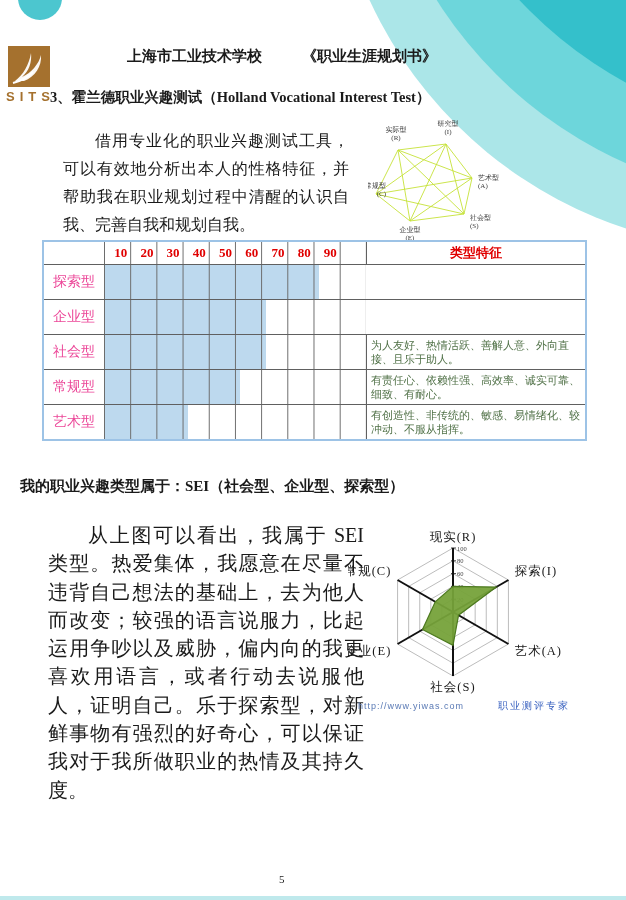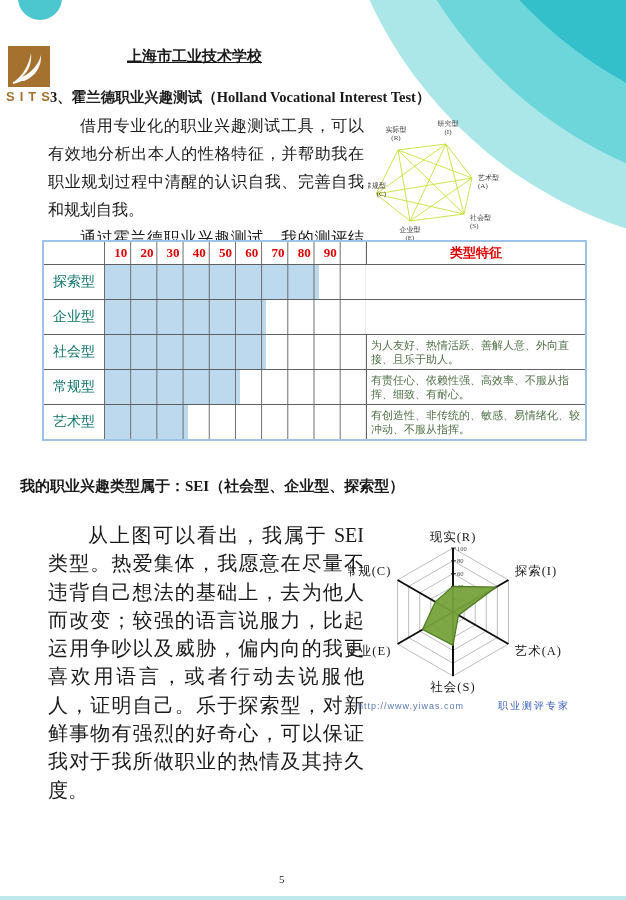--- a/index.html
+++ b/index.html
@@ -8,38 +8,38 @@
   
   .deco-top{position:absolute;top:0;left:0;pointer-events:none;}
   .tl-circle{position:absolute;left:18px;top:-24px;width:44px;height:44px;border-radius:50%;
              background:#4cc6cf;}
   .bottom-strip{position:absolute;left:0;bottom:0;width:100%;height:4px;background:#bfe9ec;}
   
   .logo-box{position:absolute;left:8px;top:46px;width:42px;height:41px;background:#a5712e;}
   .logo-text{position:absolute;left:6px;top:89px;color:#a5712e;font-weight:bold;font-size:13px;
              letter-spacing:5px;font-family:"Liberation Sans","DejaVu Sans",sans-serif;}
   .doc-title{position:absolute;left:127px;top:47px;font-size:15px;font-weight:bold;
-             display:flex;gap:40px;white-space:nowrap;text-decoration:underline;}
+             display:flex;gap:40px;white-space:nowrap;}
   .section-heading{position:absolute;left:50px;top:88px;font-size:14.5px;font-weight:bold;white-space:nowrap;}
   
   .intro{position:absolute;left:48px;top:112px;width:316px;font-size:16px;line-height:28px;text-align:justify;}
-  .intro p{margin:0;text-indent:2em;}
+  .intro p{margin:15px;text-indent:2em;}
   .analysis{position:absolute;left:48px;top:521px;width:316px;font-size:20px;line-height:28.3px;
             text-align:justify;text-indent:2em;}
   .caption{position:absolute;left:20px;top:477px;width:545px;
            font-weight:bold;font-size:15px;}
   
   .hex-diagram{position:absolute;left:368px;top:108px;}
   
   .result-table{position:absolute;left:42px;top:240px;width:541px;border:2px solid #9dc3e6;background:#fff;}
   .trow{display:flex;border-top:1px solid #606060;}
   .trow:first-child{border-top:none;}
   .tcell{box-sizing:border-box;}
   .cell-label{width:60px;display:flex;align-items:center;padding-left:9px;
-              color:#0f766e;font-size:14px;}
+              color:#ec4899;font-size:14px;}
   .cell-bars{width:262px;position:relative;overflow:hidden;}
   .cell-traits{flex:1;border-left:1px solid #606060;display:flex;align-items:center;
                font-size:11px;line-height:14.5px;color:#4f7046;padding:1px 4px;}
   .trow.head{height:22px;}
   .trow.body{height:34px;}
   .numrow{display:flex;width:100%;height:100%;}
   .numrow span{flex:1;text-align:right;padding-right:3px;color:#e00000;font-weight:bold;
                font-size:13px;line-height:21px;}
   .head .cell-traits{justify-content:center;color:#e00000;font-weight:bold;font-size:13px;padding:0;}
   .bar{position:absolute;left:0;top:0;bottom:0;background:#bdd9ee;}
@@ -67,20 +67,21 @@
 
   <div class="logo-box">
     <svg width="42" height="41" viewBox="0 0 42 41">
       <path d="M7 35 C15 29 21 19 23 7 C24 16 21 25 14 31 C23 27 31 18 33 9 C34 20 27 31 16 35 Z" fill="#ffffff" opacity="0.95"></path>
       <path d="M5 37 C13 35 20 31 25 26" stroke="#ffffff" stroke-width="2" fill="none"></path>
     </svg>
   </div>
   <div class="logo-text">SITS</div>
   <div class="doc-title">
     <span>上海市工业技术学校</span>
+    <span>《职业生涯规划书》</span>
   </div>
 
   <div class="section-heading">3、霍兰德职业兴趣测试（Holland Vocational Interest Test）</div>
 
   <div class="intro">
     <p>借用专业化的职业兴趣测试工具，可以有效地分析出本人的性格特征，并帮助我在职业规划过程中清醒的认识自我、完善自我和规划自我。</p>
     <p>通过霍兰德职业兴趣测试，我的测评结果如下：</p>
   </div>
 
   <div class="hex-diagram">
@@ -168,21 +169,21 @@
           <div class="gridov"></div>
         </div>
         <div class="tcell cell-traits">为人友好、热情活跃、善解人意、外向直接、且乐于助人。</div>
       </div>
       <div class="trow body">
         <div class="tcell cell-label">常规型</div>
         <div class="tcell cell-bars">
           <div class="bar" style="width:52%"></div>
           <div class="gridov"></div>
         </div>
-        <div class="tcell cell-traits">有责任心、依赖性强、高效率、不服从指挥、细致、有耐心。</div>
+        <div class="tcell cell-traits">有责任心、依赖性强、高效率、诚实可靠、细致、有耐心。</div>
       </div>
       <div class="trow body">
         <div class="tcell cell-label">艺术型</div>
         <div class="tcell cell-bars">
           <div class="bar" style="width:32%"></div>
           <div class="gridov"></div>
         </div>
         <div class="tcell cell-traits">有创造性、非传统的、敏感、易情绪化、较冲动、不服从指挥。</div>
       </div>
     </div>

